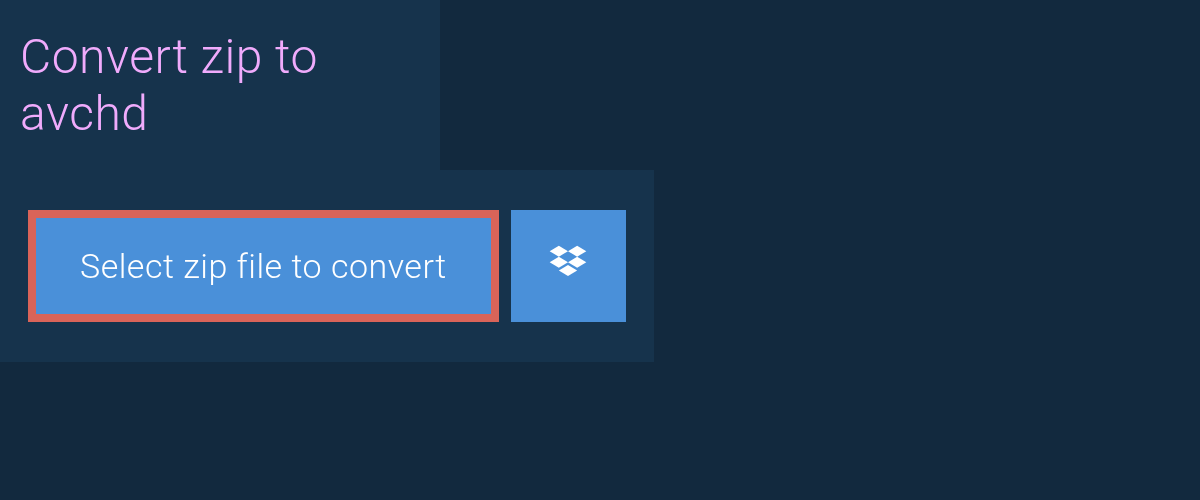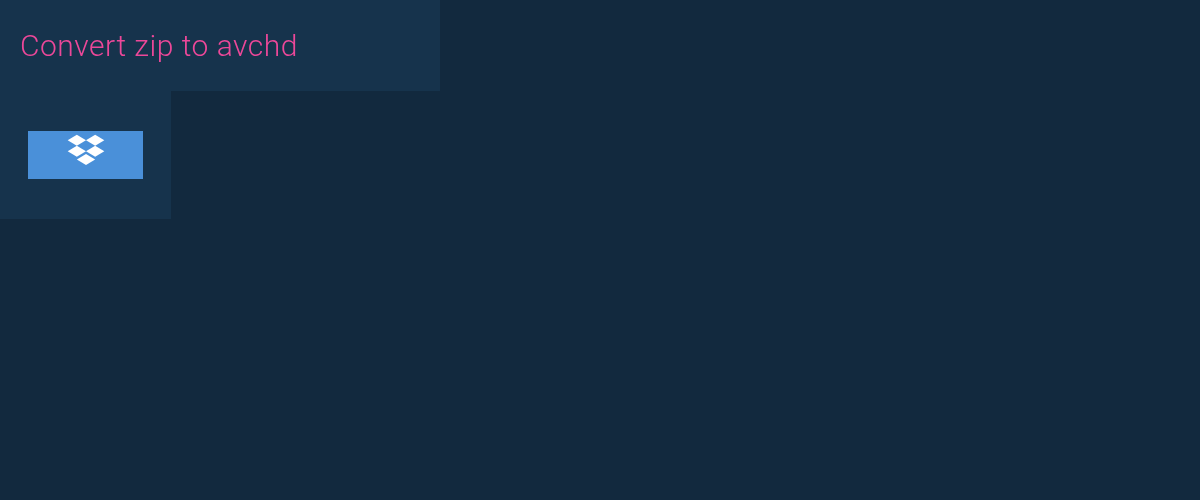--- a/index.html
+++ b/index.html
@@ -14,22 +14,22 @@
       font-family: -apple-system, BlinkMacSystemFont, "Segoe UI", Roboto, Helvetica, Arial, sans-serif;
       overflow: hidden;
     }
     .header-tab {
       background: #16334c;
       display: inline-block;
       padding: 28px 30px 28px 20px;
       width: 440px;
     }
     .header-tab h1 {
-      color: #ec4899;
-      font-size: 30px;
+      color: #f0abfc;
+      font-size: 48px;
       font-weight: 300;
       letter-spacing: 0.5px;
     }
     .action-area {
       background: #16334c;
       padding: 40px 28px 40px 28px;
       display: inline-block;
     }
     .button-row {
       display: flex;
@@ -69,20 +69,23 @@
 
 
 <div class="header-tab">
   <h1>Convert zip to avchd</h1>
 </div>
 
 <div style="height: 0;"></div>
 
 <div class="action-area">
   <div class="button-row">
+    <div class="select-file-button">
+      <span>Select zip file to convert</span>
+    </div>
     <div class="dropbox-button">
       <span>
         <svg viewBox="0 0 48 48" xmlns="http://www.w3.org/2000/svg">
           <path d="M14 4 L24 10 L14 16 L4 10 Z"></path>
           <path d="M34 4 L44 10 L34 16 L24 10 Z"></path>
           <path d="M14 16 L24 22 L14 28 L4 22 Z"></path>
           <path d="M34 16 L44 22 L34 28 L24 22 Z"></path>
           <path d="M24 25 L34 31 L24 37 L14 31 Z"></path>
         </svg>
       </span>

